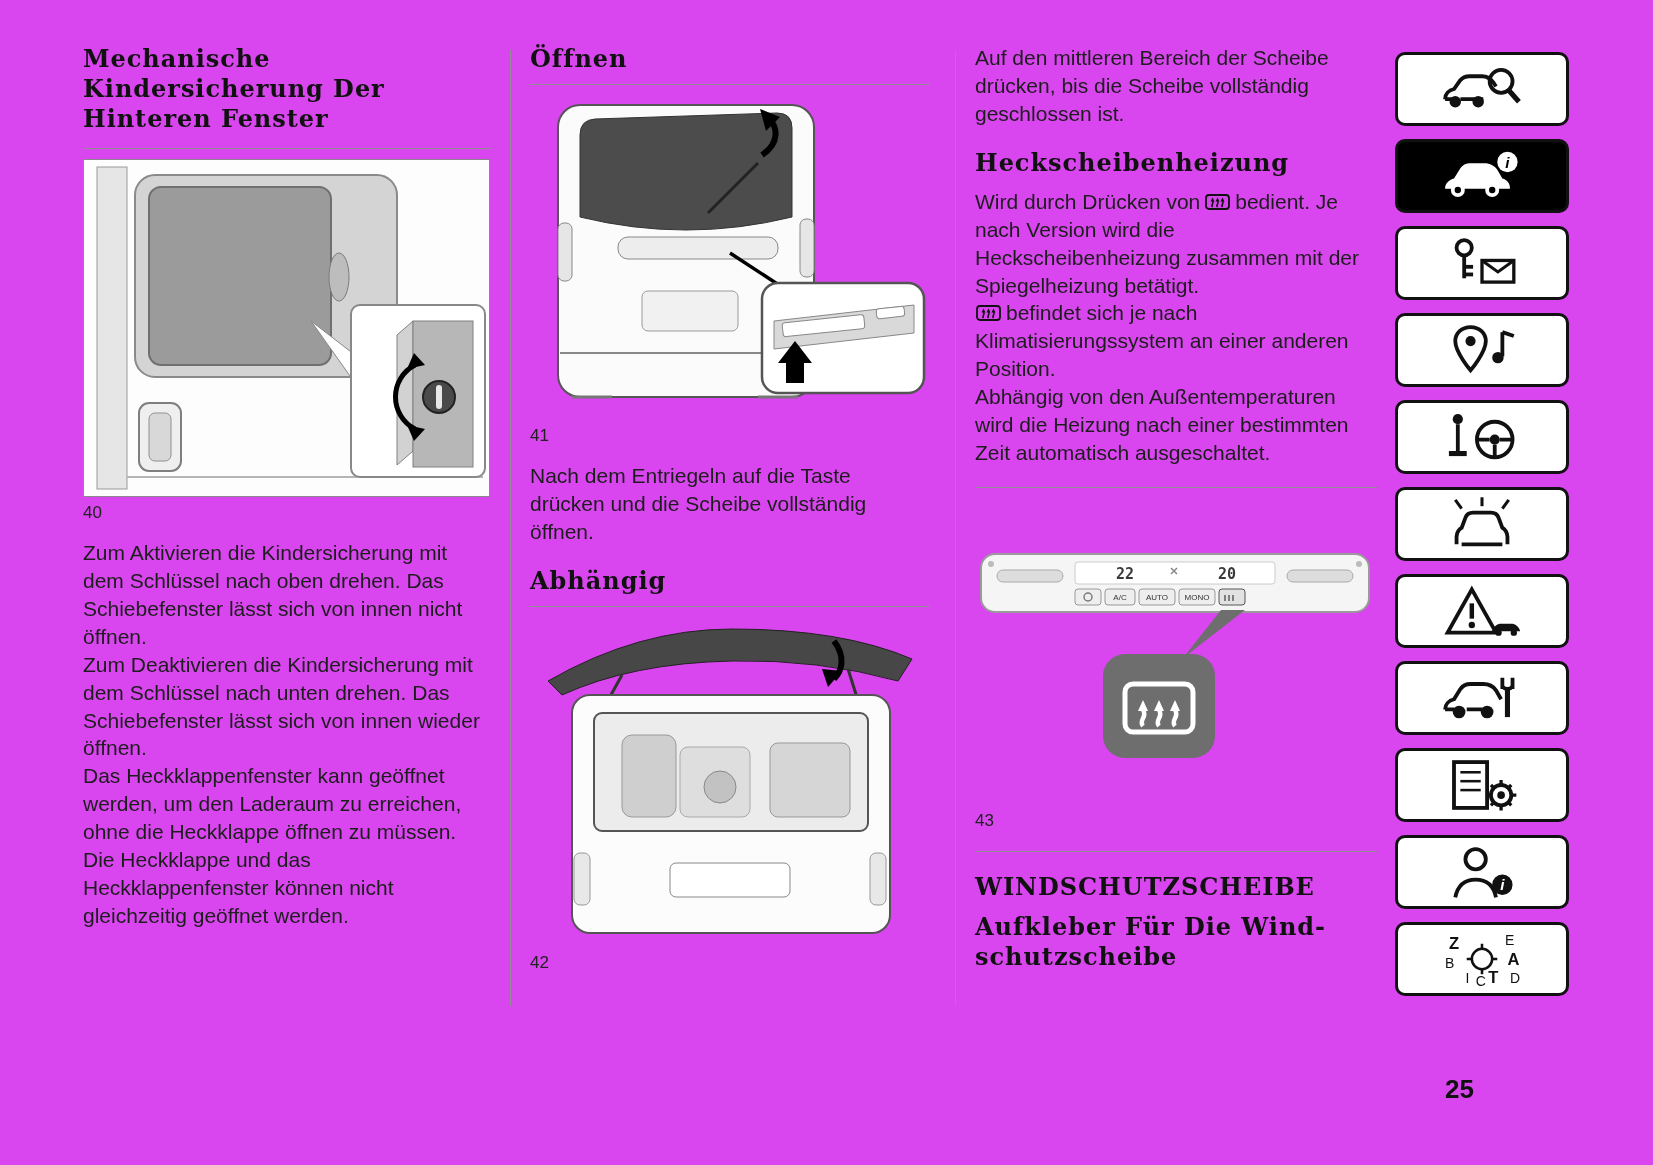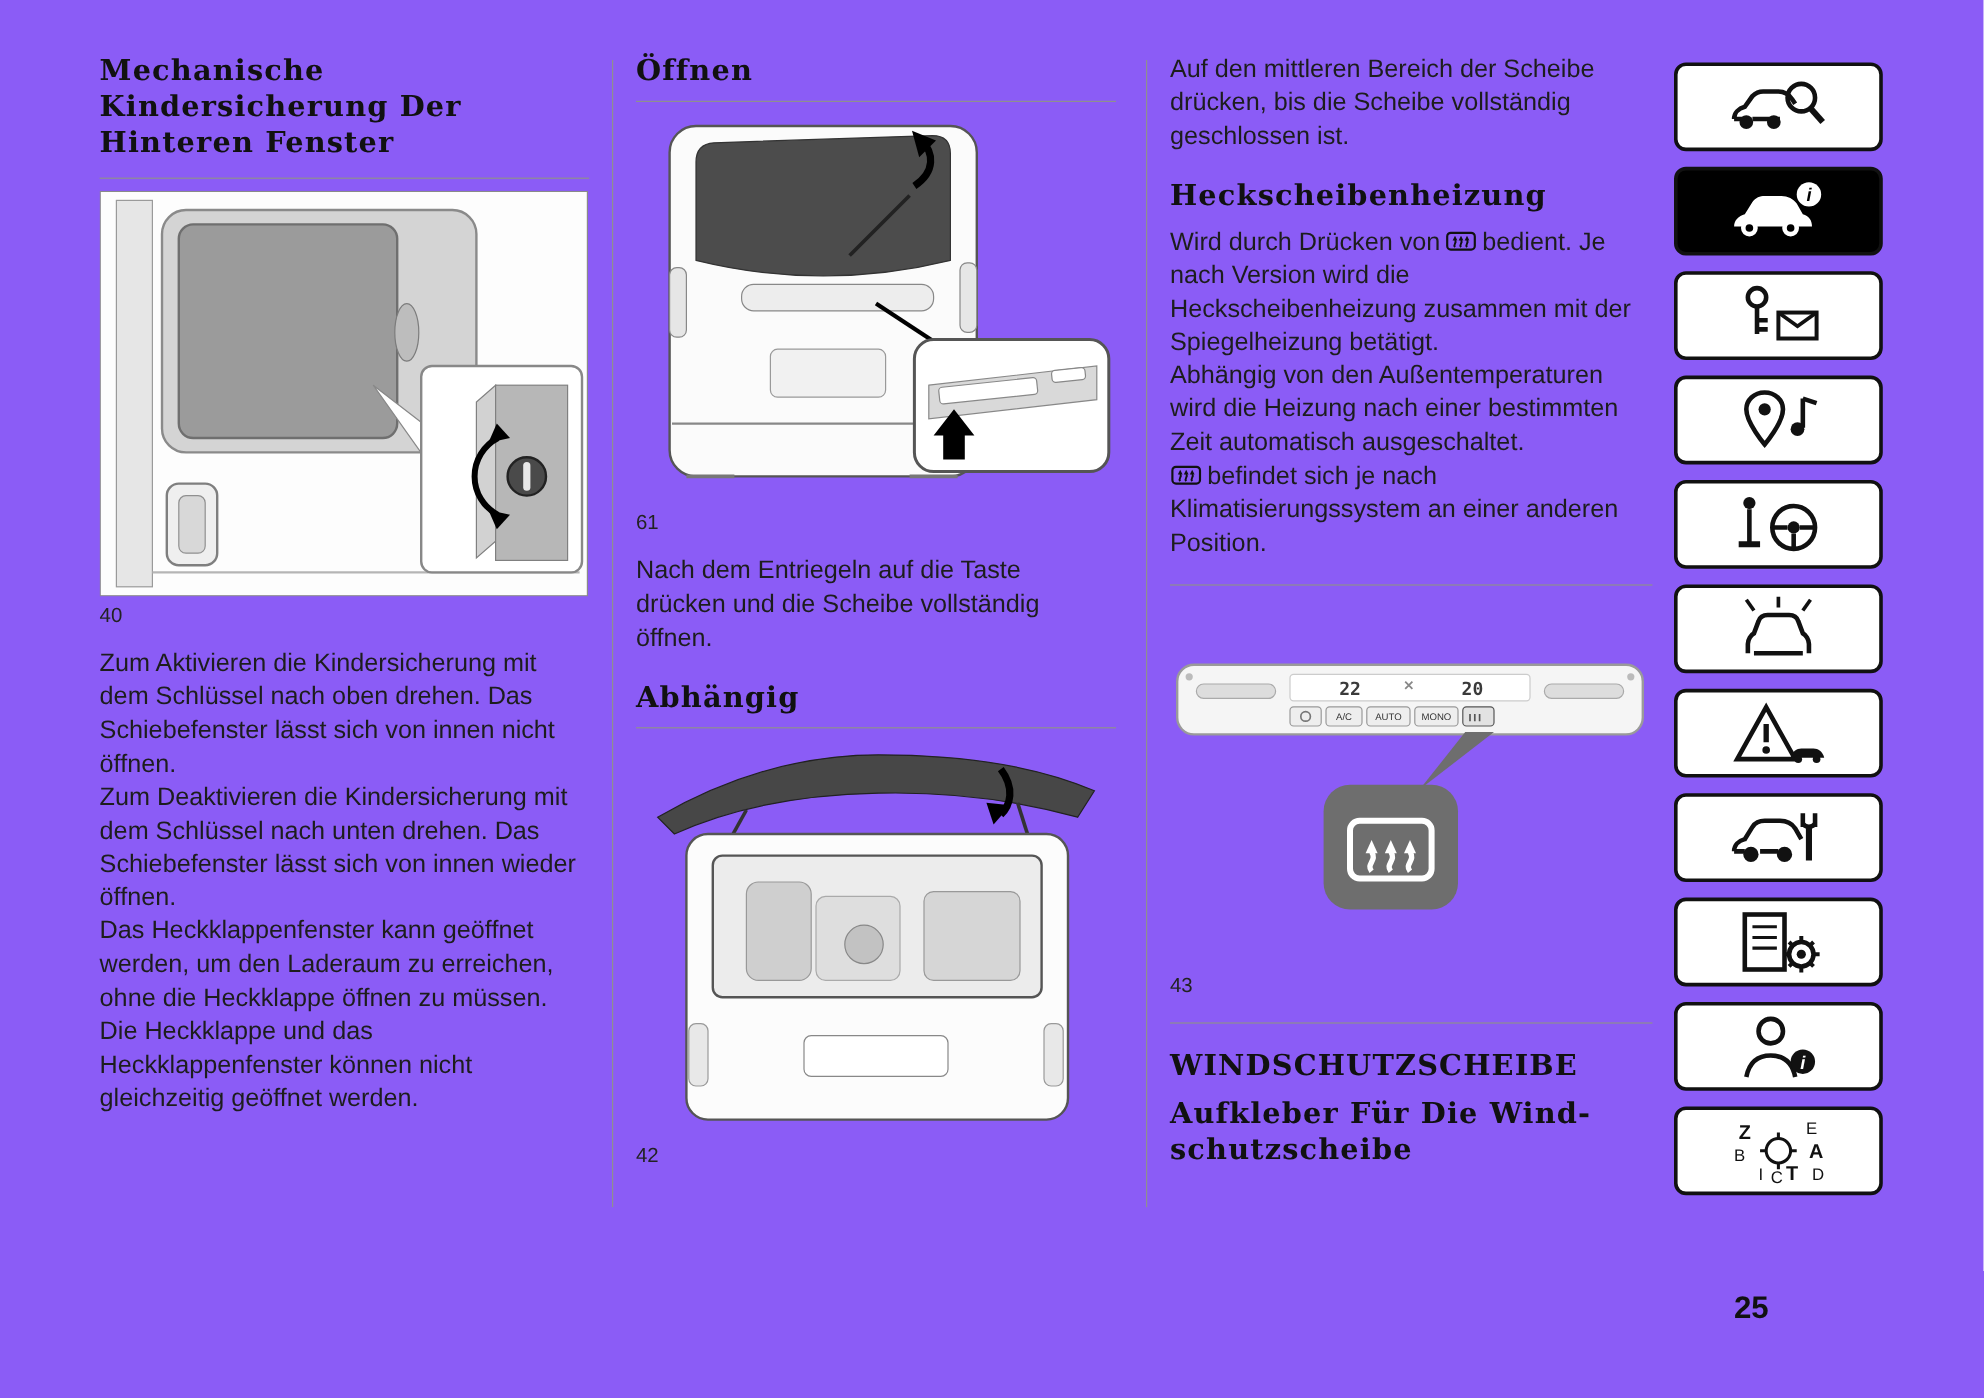--- a/index.html
+++ b/index.html
@@ -1,18 +1,18 @@
 <!DOCTYPE html>
 <html><head>
 <meta charset="utf-8">
 <style>
   * { margin:0; padding:0; box-sizing:border-box; }
   html,body { background:#fff; }
   body { width:1653px; height:1165px; font-family:"Liberation Sans", sans-serif; color:#1d1d1d; }
-  #page { position:relative; width:1653px; height:1165px; background:#8b5cf6; overflow:hidden; }
+  #page { position:relative; width:1653px; height:1165px; background:#d946ef; overflow:hidden; }
 
   .col { position:absolute; top:44px; }
   #col1 { left:83px;  width:408px; }
   #col2 { left:530px; width:400px; }
   #col3 { left:975px; width:402px; }
 
   .vsep { position:absolute; top:50px; width:1px; height:956px; background:#8f8f8f; }
   #vsep1 { left:510px; } #vsep2 { left:955px; }
 
   .h-serif { font-family:"DejaVu Serif","Liberation Serif",serif; font-weight:bold; letter-spacing:.04em; line-height:1.25; color:#111; }
@@ -92,21 +92,21 @@
         <line x1="30" y1="258" x2="284" y2="258" stroke="#888" stroke-width="2"></line>
         <path d="M42 302 h40 M228 302 h40" stroke="#777" stroke-width="3"></path>
         <path d="M200 158 L258 196" stroke="#000" stroke-width="3.5"></path>
         <rect x="232" y="188" width="162" height="110" rx="16" fill="#fff" stroke="#555" stroke-width="2.5"></rect>
         <polygon points="244,226 384,210 384,238 244,254" fill="#d9d9d9" stroke="#888"></polygon>
         <rect x="252" y="228" width="82" height="14" rx="3" fill="#fff" stroke="#888" transform="rotate(-6 252 228)"></rect>
         <rect x="346" y="214" width="28" height="10" rx="3" fill="#fff" stroke="#888" transform="rotate(-6 346 214)"></rect>
         <polygon points="256,288 274,288 274,268 282,268 265,246 248,268 256,268" fill="#000"></polygon>
       </svg>
     </div>
-    <div class="caption">61</div>
+    <div class="caption">41</div>
 
     <p class="para-gap">Nach dem Entriegeln auf die Taste drücken und die Scheibe vollständig öffnen.</p>
 
     <h2 class="h-serif">Abhängig</h2>
 
     <div class="figure">
       <svg viewBox="0 0 400 330" width="400" height="330">
         <path d="M18 64 q90-52 184-52 q110 0 180 30 l-14 22 q-80-22-166-20 q-100 2-170 34 z" fill="#474747" stroke="#222"></path>
         <path d="M304 24 c12 16 8 30 0 38" fill="none" stroke="#000" stroke-width="6"></path>
         <polygon points="292,52 312,54 298,70" fill="#000"></polygon>
@@ -137,34 +137,34 @@
             <path d="M8 15 c-2-2.5 2-3.5 0-6"></path>
             <path d="M13 15 c-2-2.5 2-3.5 0-6"></path>
             <path d="M18 15 c-2-2.5 2-3.5 0-6"></path>
           </g>
           <g fill="#111">
             <polygon points="6,9.4 10,9.4 8,5.4"></polygon>
             <polygon points="11,9.4 15,9.4 13,5.4"></polygon>
             <polygon points="16,9.4 20,9.4 18,5.4"></polygon>
           </g>
         </svg><span>bedient. Je nach Version wird die Heckscheibenheizung zusammen mit der Spiegelheizung betätigt.</span></p>
-    <p>Abhängig von den Außentemperaturen wird die Heizung nach einer bestimmten Zeit automatisch ausgeschaltet.</p>
     <p><svg class="inline-icon" style="margin-left:0;" viewBox="0 0 26 20">
           <rect x="1.5" y="3" width="23" height="14" rx="3" fill="none" stroke="#111" stroke-width="1.8"></rect>
           <g stroke="#111" stroke-width="1.6" fill="none">
             <path d="M8 15 c-2-2.5 2-3.5 0-6"></path>
             <path d="M13 15 c-2-2.5 2-3.5 0-6"></path>
             <path d="M18 15 c-2-2.5 2-3.5 0-6"></path>
           </g>
           <g fill="#111">
             <polygon points="6,9.4 10,9.4 8,5.4"></polygon>
             <polygon points="11,9.4 15,9.4 13,5.4"></polygon>
             <polygon points="16,9.4 20,9.4 18,5.4"></polygon>
           </g>
         </svg><span>befindet sich je nach Klimatisierungssystem an einer anderen Position.</span></p>
+    <p>Abhängig von den Außentemperaturen wird die Heizung nach einer bestimmten Zeit automatisch ausgeschaltet.</p>
 
     <div class="rule"></div>
 
     <div style="padding-top:38px;">
       <svg viewBox="0 0 400 275" width="400" height="275">
         <rect x="6" y="28" width="388" height="58" rx="14" fill="#f5f5f5" stroke="#9a9a9a" stroke-width="2"></rect>
         <rect x="22" y="44" width="66" height="12" rx="6" fill="#ddd" stroke="#aaa"></rect>
         <rect x="312" y="44" width="66" height="12" rx="6" fill="#ddd" stroke="#aaa"></rect>
         <circle cx="16" cy="38" r="3" fill="#bbb"></circle>
           <circle cx="384" cy="38" r="3" fill="#bbb"></circle>

